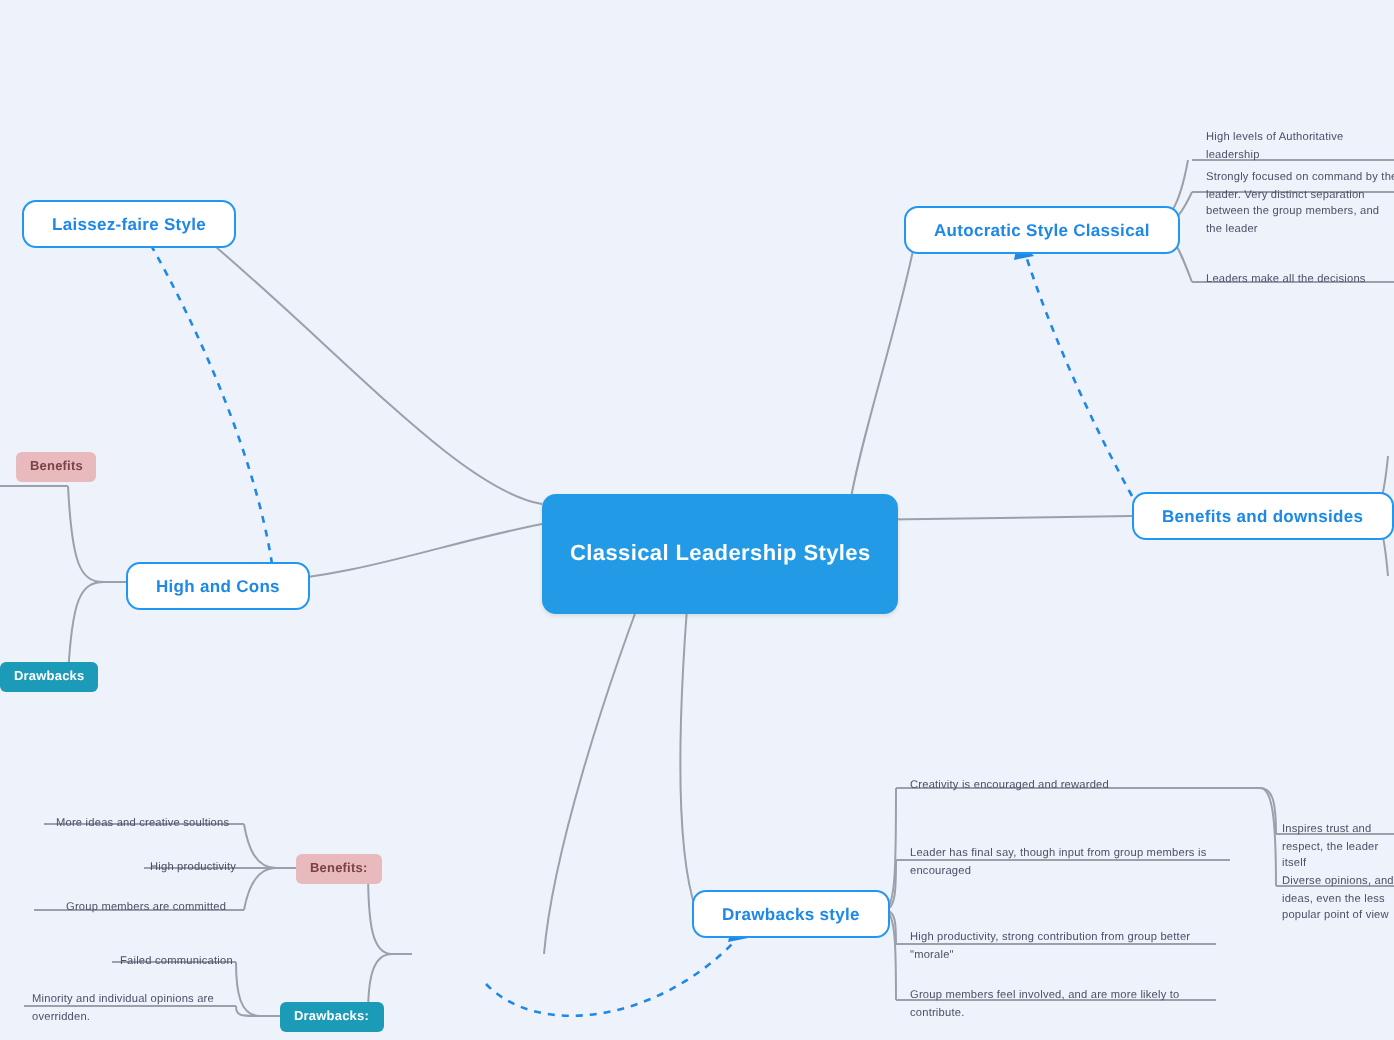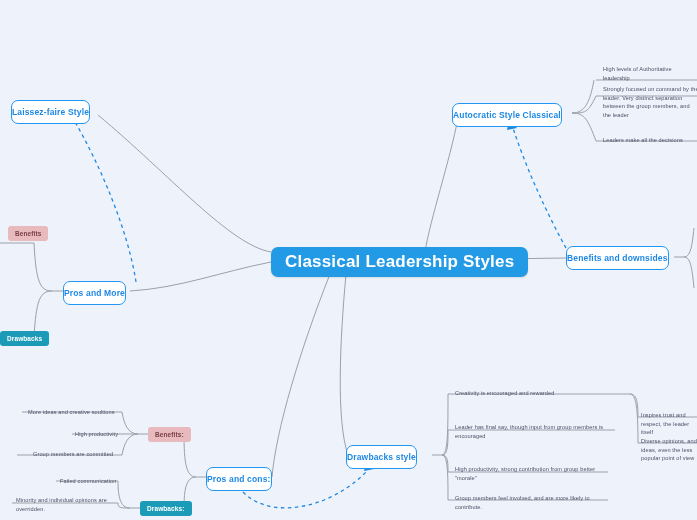--- a/index.html
+++ b/index.html
@@ -16,38 +16,38 @@
     position:absolute;
     box-sizing:border-box;
     white-space:nowrap;
   }
 
   
   .root{
     background:#229ae6;
     color:#ffffff;
     border-radius:7px;
-    font-size:17px;
+    font-size:11px;
     font-weight:bold;
     letter-spacing:.2px;
-    padding:5px 14px;
+    padding:24px 14px;
     box-shadow:0 1px 2px rgba(0,0,0,.10);
     text-align:center;
   }
 
   
   .pill{
     background:#ffffff;
     border:1.6px solid #2196f3;
     border-radius:7px;
     color:#1e88e5;
     font-size:8.5px;
     font-weight:bold;
     letter-spacing:.15px;
-    padding:6px 0;
+    padding:6px 14px;
   }
 
   
   .badge{
     border-radius:3px;
     font-size:6.5px;
     font-weight:bold;
     padding:4px 7px;
     color:#ffffff;
     letter-spacing:.1px;
@@ -148,25 +148,24 @@
   </svg>
 
   <div class="node root" style="left:271px;top:247px;">Classical Leadership Styles</div>
 
   <div class="node pill" style="left:11px;top:100px;">Laissez-faire Style</div>
 
   <div class="node pill" style="left:452px;top:103px;">Autocratic Style Classical</div>
 
   <div class="node pill" style="left:566px;top:246px;">Benefits and downsides</div>
 
-  <div class="node pill" style="left:63px;top:281px;">Pros and More</div>
+  <div class="node pill" style="left:63px;top:281px;">High and Cons</div>
 
   <div class="node pill" style="left:346px;top:445px;">Drawbacks style</div>
 
-  <div class="node pill" style="left:206px;top:467px;">Pros and cons:</div>
 
   <div class="node badge benefits" style="left:8px;top:226px;">Benefits</div>
   <div class="node badge drawbacks" style="left:0px;top:331px;">Drawbacks</div>
 
   <div class="node badge benefits" style="left:148px;top:427px;">Benefits:</div>
   <div class="node badge drawbacks" style="left:140px;top:501px;">Drawbacks:</div>
 
   <div class="leaf" style="left:603px;top:65px;width:96px;">High levels of Authoritative leadership</div>
   <div class="leaf" style="left:603px;top:85px;width:96px;">Strongly focused on command by the leader. Very distinct separation between the group members, and the leader</div>
   <div class="leaf" style="left:603px;top:136px;width:96px;">Leaders make all the decisions</div>

